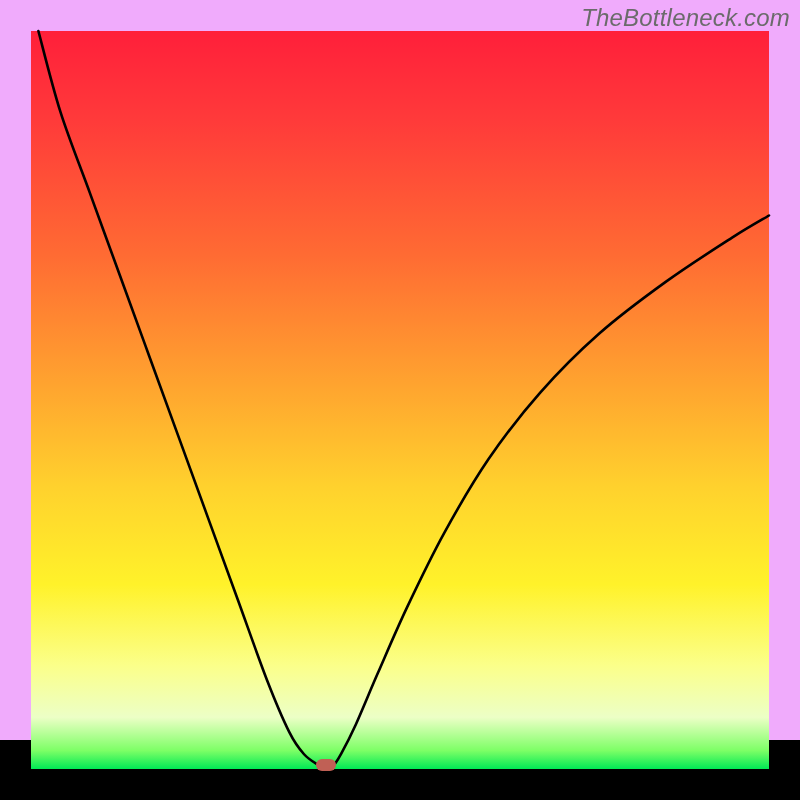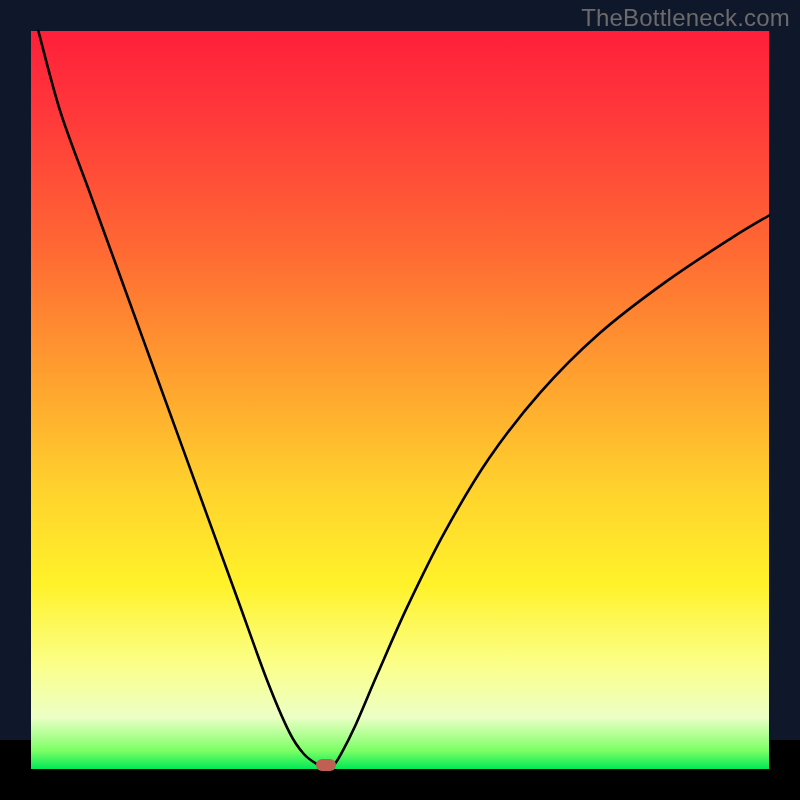--- a/index.html
+++ b/index.html
@@ -8,21 +8,22 @@
     width: 800px;
     height: 800px;
     background: #000;
     font-family: Arial, Helvetica, sans-serif;
     overflow: hidden;
   }
   .frame {
     position: relative;
     width: 800px;
     height: 740px;
-    background: #0f172a;
+    background: #f0abfc;
+    font-style: italic;
   }
   .watermark {
     position: absolute;
     top: 4px;
     right: 10px;
     color: #6b6b6b;
     font-size: 24px;
     font-weight: 400;
     letter-spacing: 0.2px;
     z-index: 5;

